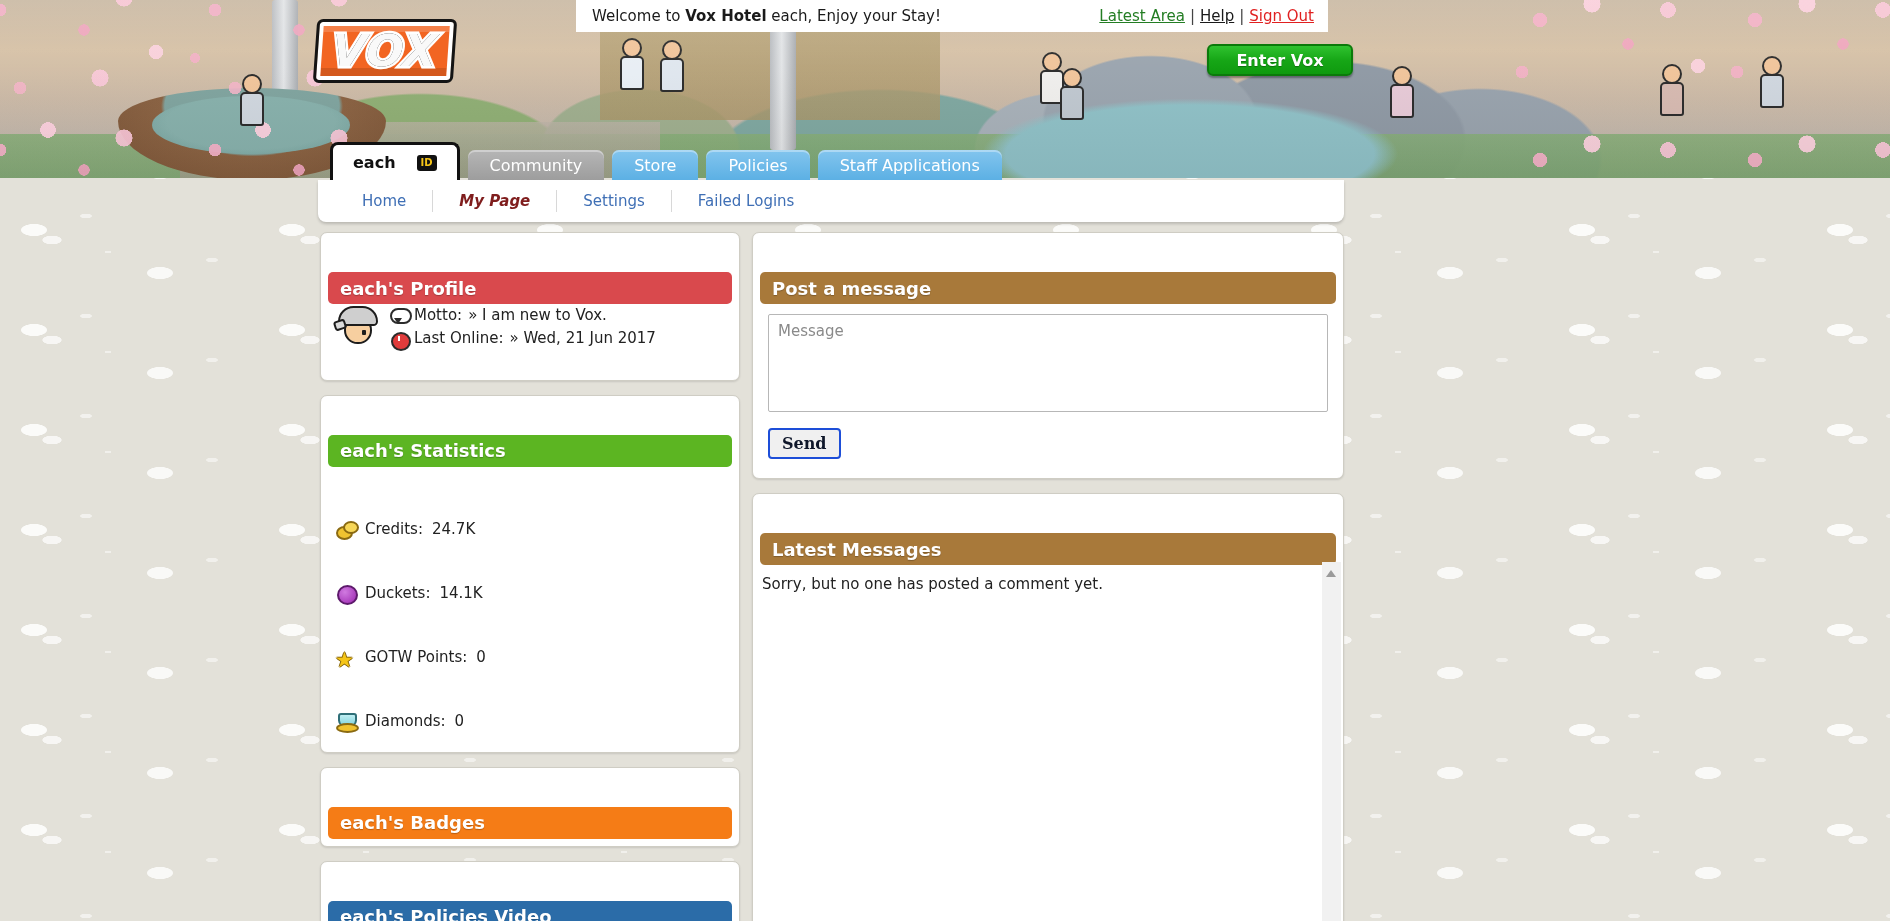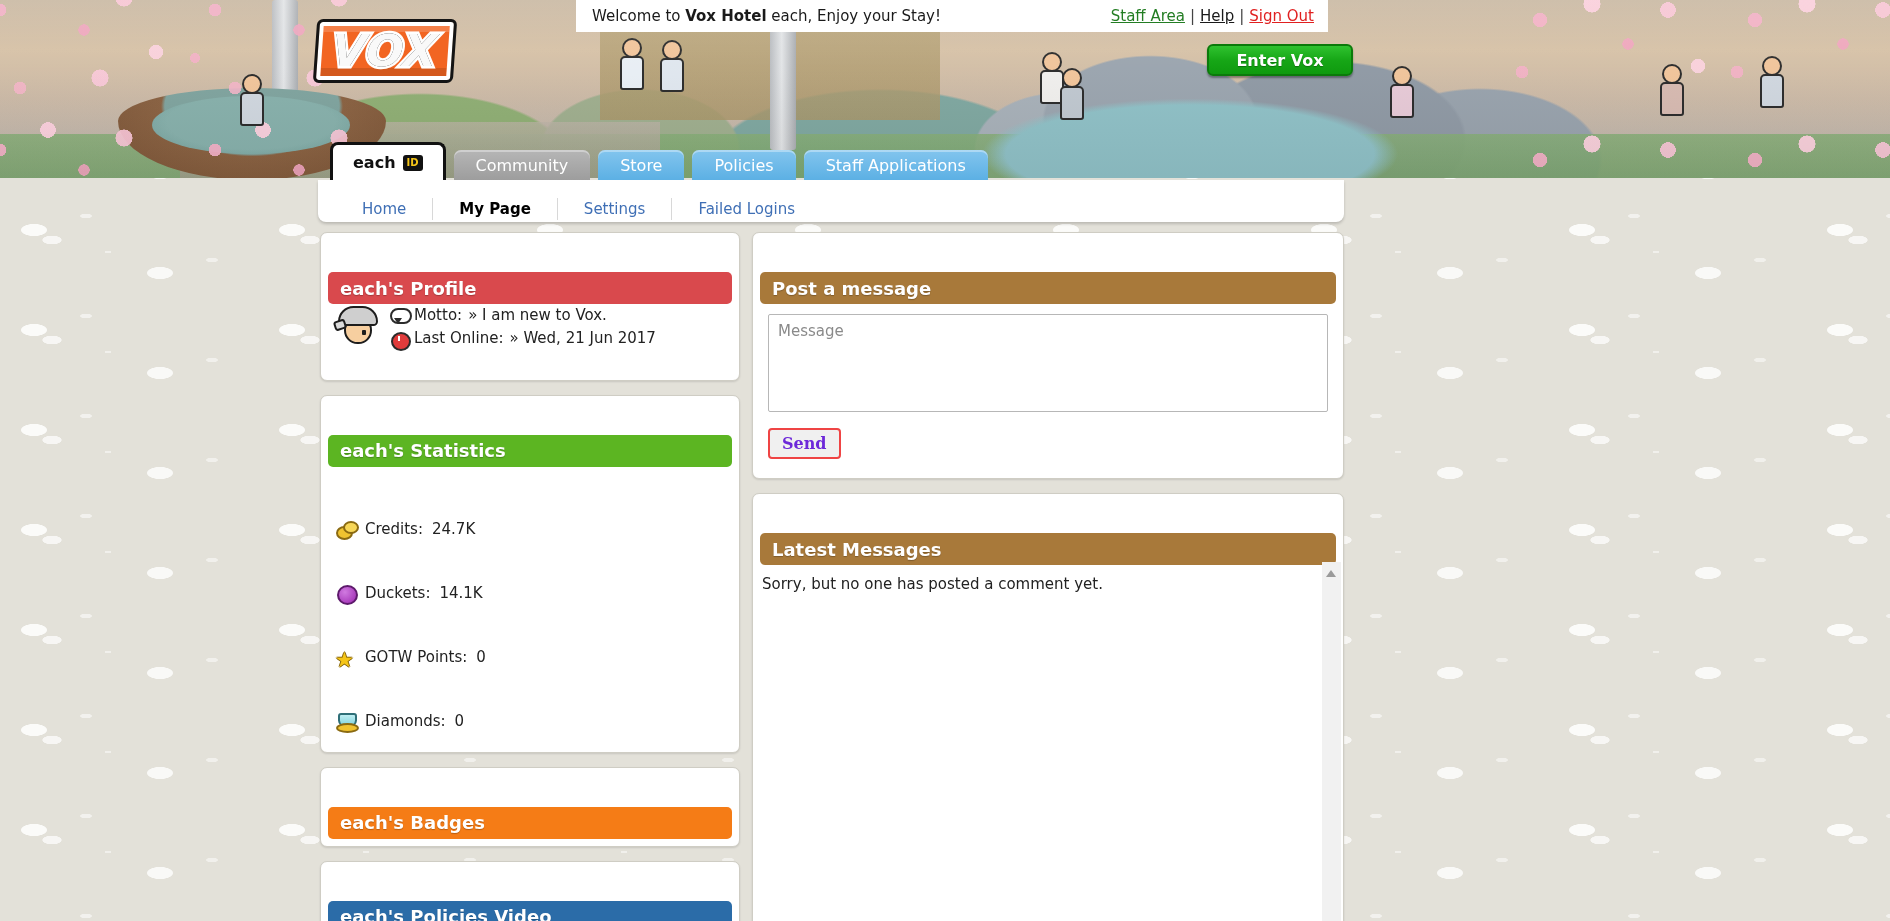--- a/index.html
+++ b/index.html
@@ -179,21 +179,21 @@
   }
 
   
   #main-tabs{
     position:absolute; left:330px; top:144px; height:36px;
     display:flex; align-items:flex-end; gap:8px;
     z-index:26;
   }
   .mtab{
     height:30px; padding:0 22px;
-    display:flex; align-items:center; justify-content:center; gap:7px;
+    display:flex; align-items:center; justify-content:center; gap:21px;
     border-radius:7px 7px 0 0;
     color:#ffffff; font-size:16px;
     cursor:pointer;
     box-shadow:inset 0 2px 0 rgba(255,255,255,.35);
   }
   .mtab.blue{ background:linear-gradient(180deg,#83c5ee 0%, #5cb0e4 100%); }
   .mtab.gray{ background:linear-gradient(180deg,#b6b6b6 0%, #9d9d9d 100%);margin-top:34px; }
   .mtab.active{
     background:#ffffff; color:#111; font-weight:bold;
     height:38px; border:3px solid #111; border-bottom:none;
@@ -208,29 +208,29 @@
 
   
   #content-sheet{
     position:absolute; left:318px; top:180px; width:1026px; height:42px;
     background:#ffffff;
     border-radius:0 0 8px 8px;
     z-index:20;
     box-shadow:0 2px 3px rgba(0,0,0,.18);
   }
   #sub-nav{
-    position:absolute; left:0; top:8px; width:100%; height:42px;
+    position:absolute; left:0; top:0; width:100%; height:42px;
     display:flex; align-items:center; padding-left:18px;
   }
   .snav{
     padding:0 26px; font-size:15px; color:#3f6fb5; cursor:pointer;
     border-right:1px solid #d8d8d8; height:22px; line-height:22px;
   }
   .snav:last-child{ border-right:none; }
-  .snav.active{ color:#000000; font-weight:bold; }
+  .snav.active{ color:#7f1d1d; font-weight:bold;font-style:italic; }
 
   
   .col-left{ position:absolute; left:320px; top:232px; width:420px; z-index:10; }
   .col-right{ position:absolute; left:752px; top:232px; width:592px; z-index:10; }
 
   .panel{
     background:#ffffff;
     border:1px solid #cfcdc4;
     border-radius:7px;
     margin-bottom:14px;
@@ -309,23 +309,23 @@
   
   #msg-textarea{
     width:100%; height:98px; resize:none;
     border:1px solid #b7b7b7; border-radius:2px;
     padding:7px 9px; font-family:"DejaVu Sans","Liberation Sans",sans-serif;
     font-size:15px; color:#222; outline:none;
   }
   #msg-textarea::placeholder{ color:#8a8a8a; }
   #send-button{
     margin-top:12px; background:#f0f0f0;
-    border:2px solid #ef4444; border-radius:4px;
+    border:2px solid #1d4ed8; border-radius:4px;
     font-family:"DejaVu Serif","Liberation Serif",serif;
-    font-weight:bold; font-size:16px; color:#6d28d9;
+    font-weight:bold; font-size:16px; color:#0f172a;
     padding:4px 12px; cursor:pointer;
   }
 
   
   #latest-body{ position:relative; padding:10px 8px 8px 2px; height:470px; }
   #latest-text{ font-size:15px; color:#222; }
   #latest-scrollbar{
     position:absolute; right:-5px; top:-3px; width:19px; height:473px;
     background:#f1f1f1; cursor:pointer;
   }
@@ -391,21 +391,21 @@
 
 <div id="vox-logo">
   <span class="inner">VOX</span>
 </div>
 
 <div id="welcome-bar">
   <div id="welcome-text">
     <span>Welcome to </span><b>Vox Hotel</b><span> each, Enjoy your Stay!</span>
   </div>
   <div id="welcome-links">
-    <a href="#" class="lnk-staff">Staff Area</a><span class="lnk-sep">|</span><a href="#" class="lnk-help">Help</a><span class="lnk-sep">|</span><a href="#" class="lnk-signout">Sign Out</a>
+    <a href="#" class="lnk-staff">Latest Area</a><span class="lnk-sep">|</span><a href="#" class="lnk-help">Help</a><span class="lnk-sep">|</span><a href="#" class="lnk-signout">Sign Out</a>
   </div>
 </div>
 
 <div id="enter-vox">
   <span>Enter Vox</span>
 </div>
 
 <div id="main-tabs">
   <div class="mtab active">
     <span>each</span>

